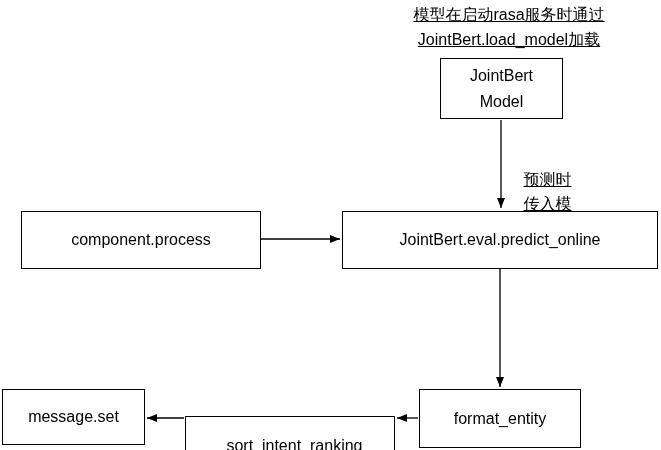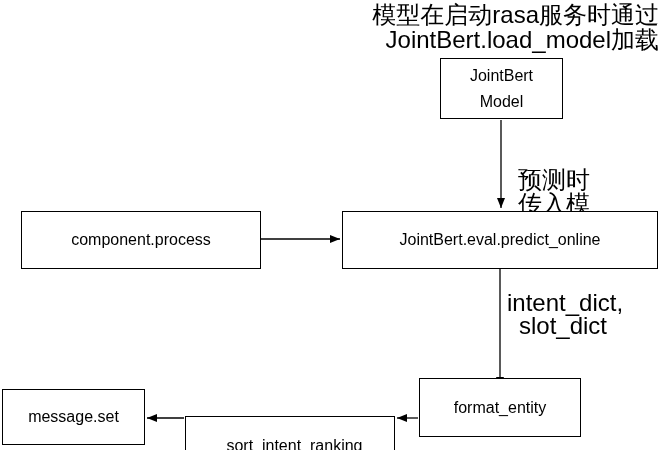--- a/index.html
+++ b/index.html
@@ -21,23 +21,24 @@
     box-sizing: border-box;
     border: 1px solid #000000;
     background: #ffffff;
     display: flex; align-items: center; justify-content: center;
     text-align: center;
     font-size: 16px; line-height: 26px;
     white-space: pre-line;
   }
   .note {
     position: absolute;
-    font-size: 24px; line-height: 25px;
-    text-align: right;
+    font-size: 16px; line-height: 25px;
+    text-align: center;
     white-space: pre-line;
+    text-decoration: underline;
   }
   svg.arrows { position: absolute; left: 0; top: 0; }
 </style>
 </head>
 <body>
 
 <div class="canvas">
 
   <svg class="arrows" width="661" height="450" aria-hidden="true">
     <defs>
@@ -52,29 +53,27 @@
     <line x1="184" y1="418" x2="147" y2="418" stroke="#000000" stroke-width="1.3" marker-end="url(#arrowhead)"></line>
   </svg>
 
   <div class="note" style="left:359px; top:2px; width:300px;">模型在启动rasa服务时通过
 JointBert.load_model加载</div>
 
   <div class="note" style="left:505px; top:128px; width:85px; line-height:24px;margin-top:40px;">预测时
 传入模
 型</div>
 
-  <div class="note" style="left:507px; top:291px; width:100px; line-height:23px;">intent_dict,
-slot_dict</div>
 
   <div class="node" style="left:440px; top:58px; width:123px; height:61px;">JointBert
 Model</div>
 
   <div class="node" style="left:21px; top:211px; width:240px; height:58px;text-align:center;">component.process</div>
 
   <div class="node" style="left:342px; top:211px; width:316px; height:58px;">JointBert.eval.predict_online</div>
 
-  <div class="node" style="left:419px; top:378px; width:162px; height:59px;">format_entity</div>
+  <div class="node" style="left:419px; top:389px; width:162px; height:59px;">format_entity</div>
 
   <div class="node" style="left:185px; top:389px; width:210px; height:59px;margin-top:27px;">_sort_intent_ranking</div>
 
   <div class="node" style="left:2px; top:389px; width:143px; height:56px;">message.set</div>
 
 </div>
 
 </body></html>

